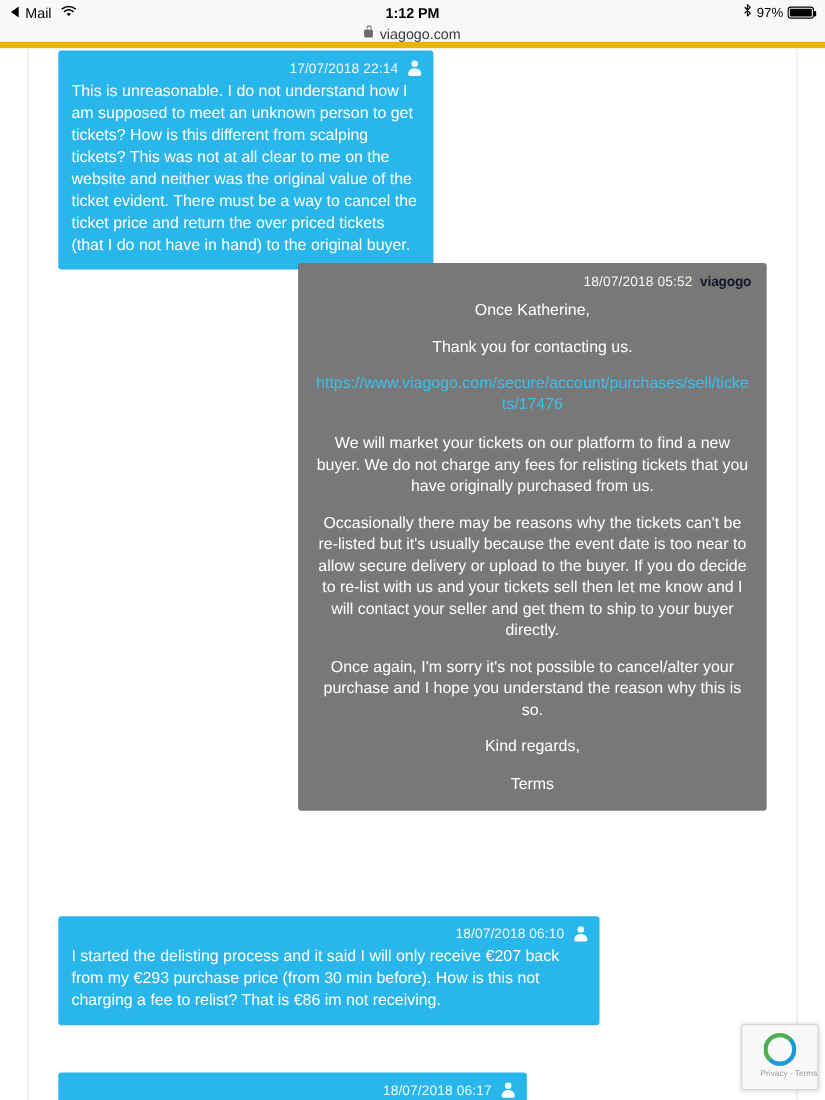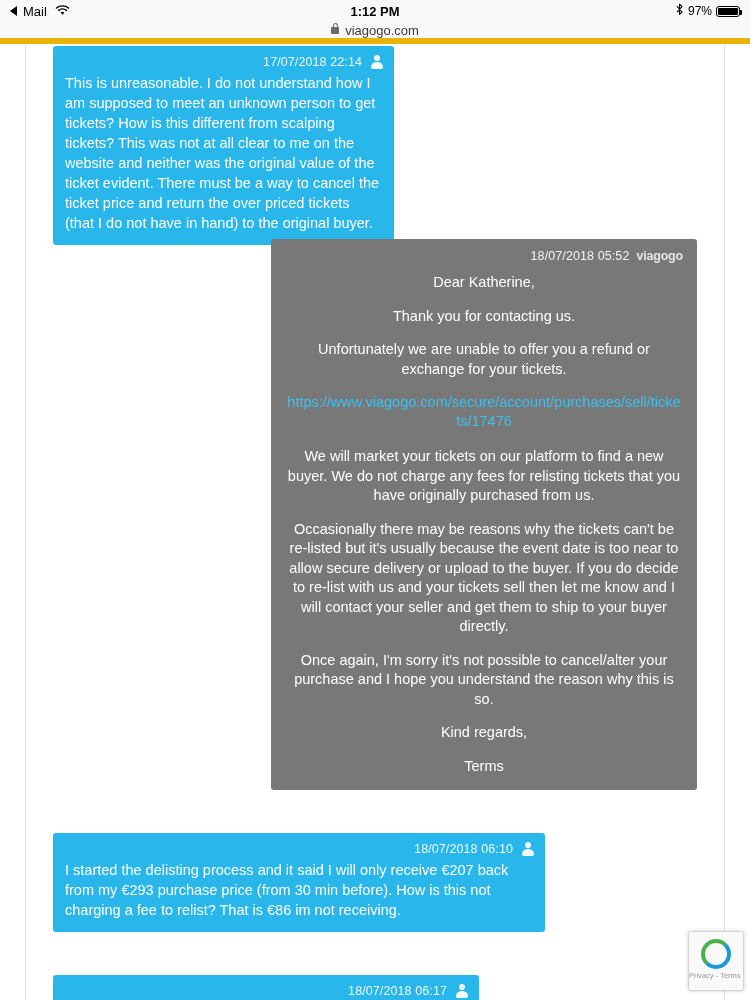--- a/index.html
+++ b/index.html
@@ -199,21 +199,21 @@
     content: "";
     position: absolute;
     left: 1.5px; top: 8px;
     width: 12px; height: 7px;
     border-radius: 6px 6px 2px 2px;
     background: #ffffff;
   }
   .brand {
     font-size: 12.5px;
     font-weight: bold;
-    color: #e5e5e5;
+    color: #0f172a;
     letter-spacing: -0.2px;
   }
   .bubble-body {
     font-size: 14.5px;
     line-height: 20px;
     padding: 4px 12px 12px 12px;
   }
   .bubble-agent .bubble-body {
     padding: 8px 16px 14px 16px;
     line-height: 19.5px;
@@ -244,27 +244,27 @@
   #msg-3 { left: 27px; top: 789px; width: 492px; }
   #msg-4 { left: 27px; top: 931px; width: 426px; }
 
   #msg-4 .bubble { height: 80px; overflow: hidden; }
 
   
   .recaptcha {
     position: absolute;
     right: 6px;
     bottom: 9px;
-    width: 56px;
+    width: 70px;
     height: 60px;
     background: #f9f9f9;
     border: 1px solid #d3d3d3;
     border-radius: 2px;
     box-shadow: 0 0 4px rgba(0,0,0,0.18);
-    text-align: left;
+    text-align: right;
     box-sizing: border-box;
     overflow: hidden;
   }
   .recaptcha-logo {
     width: 30px;
     height: 30px;
     margin: 7px auto 2px auto;
     position: relative;
   }
   .recaptcha-ring {
@@ -331,23 +331,22 @@
         </div>
       </div>
 
       <div class="msg" id="msg-2">
         <div class="bubble bubble-agent">
           <div class="bubble-header">
             <span class="ts">18/07/2018 05:52</span>
             <span class="brand">viagogo</span>
           </div>
           <div class="bubble-body">
-            <p>Dear Katherine,</p>
+            <p>Once Katherine,</p>
             <p>Thank you for contacting us.</p>
-            <p>Unfortunately we are unable to offer you a refund or exchange for your tickets.</p>
             <p class="link-block" style="margin-bottom:0;"><a class="inline-link" href="#">https://www.viagogo.com/secure/account/purchases/sell/tickets/17476</a></p>
             <p style="margin-top:16px;">We will market your tickets on our platform to find a new buyer. We do not charge any fees for relisting tickets that you have originally purchased from us.</p>
             <p>Occasionally there may be reasons why the tickets can't be re-listed but it's usually because the event date is too near to allow secure delivery or upload to the buyer. If you do decide to re-list with us and your tickets sell then let me know and I will contact your seller and get them to ship to your buyer directly.</p>
             <p>Once again, I'm sorry it's not possible to cancel/alter your purchase and I hope you understand the reason why this is so.</p>
             <p class="sig-line">Kind regards,</p>
             <p class="sig-line">Terms</p>
           </div>
         </div>
       </div>
 

